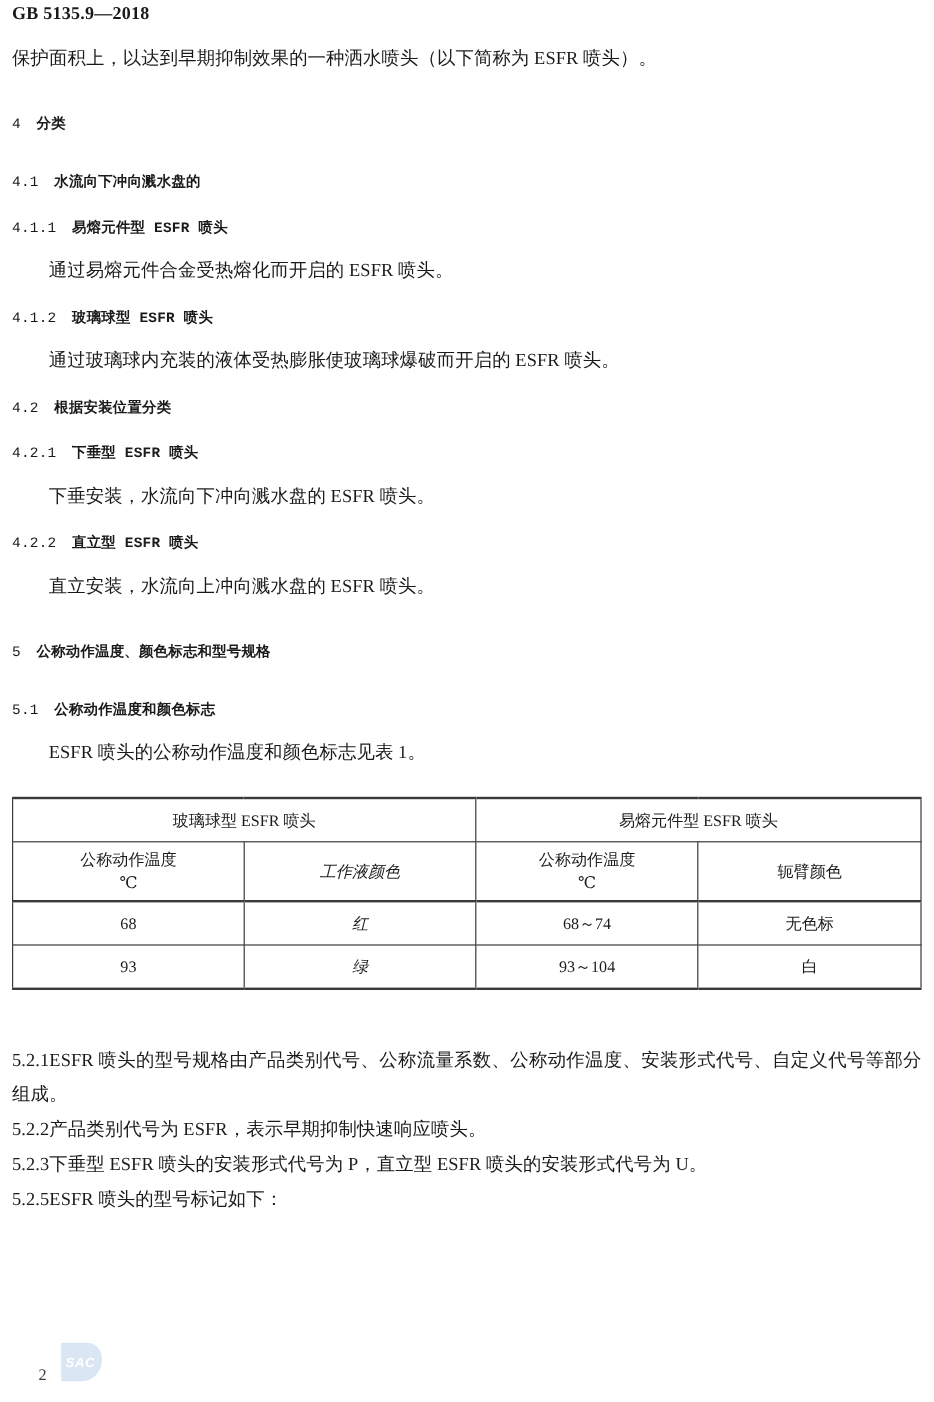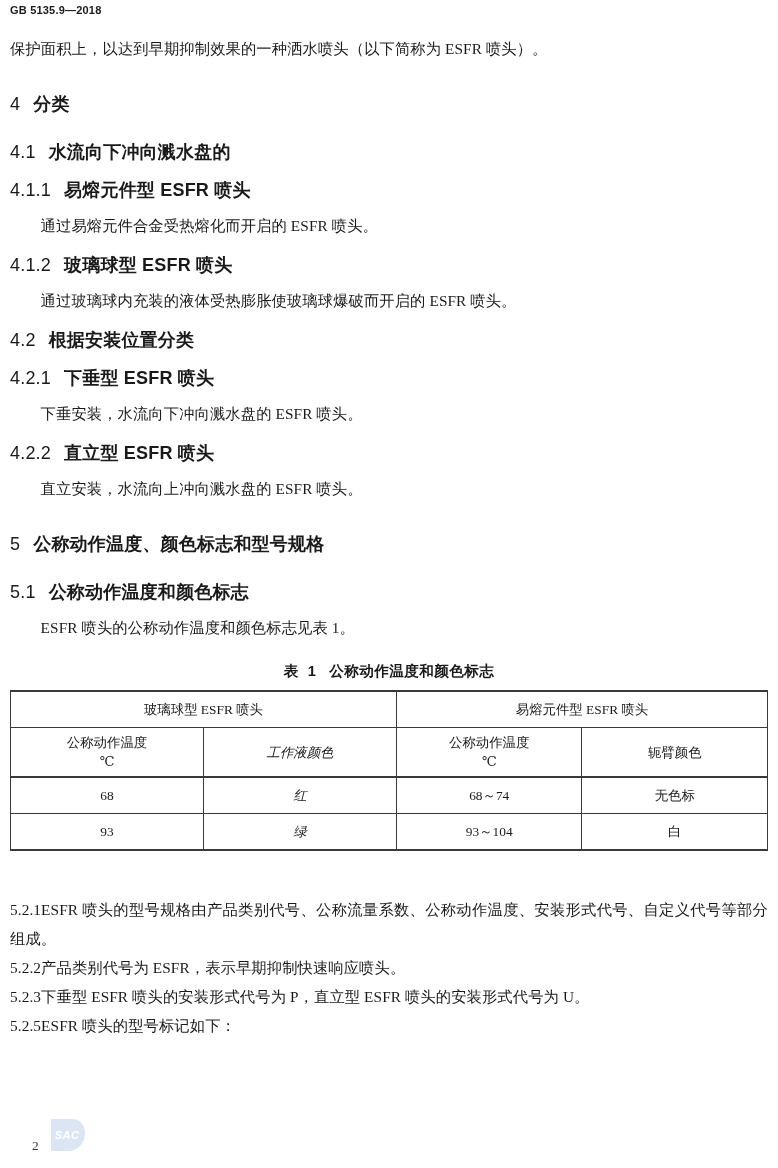--- a/index.html
+++ b/index.html
@@ -20,22 +20,22 @@
     box-sizing: border-box;
   }
 
   
   .running-header {
     position: absolute;
     top: 4px;
     left: 10px;
     right: 6px;
     height: 20px;
-    font-family: Liberation Sans, sans-serif;
-    font-size: 11px;
+    font-family: Liberation Serif, serif;
+    font-size: 15px;
     letter-spacing: 0.2px;
   }
   .running-header .std-no {
     font-weight: bold;
   }
 
   
   .content {
     position: absolute;
     top: 34px;
@@ -53,23 +53,23 @@
     text-justify: inter-ideograph;
     letter-spacing: 0.1px;
   }
   p.indent {
     text-indent: 2em;
   }
 
   
   .heading {
     margin: 0;
-    font-family: Liberation Sans, sans-serif;
+    font-family: Liberation Mono, monospace;
     font-weight: bold;
-    font-size: 18px;
+    font-size: 12px;
     line-height: 26px;
     letter-spacing: 0.2px;
   }
   .heading .num {
     font-weight: normal;
   }
   .heading .gap-lg { display: inline-block; width: 13px; }
 
   
   .sp-16 { height: 16px; }
@@ -227,23 +227,20 @@
     <div class="heading">
       <span class="num">5.1</span><span class="gap-lg"></span><span>公称动作温度和颜色标志</span>
     </div>
 
     <div class="sp-8"></div>
 
     <p class="body indent">ESFR 喷头的公称动作温度和颜色标志见表 1。</p>
 
     <div class="sp-16"></div>
 
-    <div class="table-caption">
-      <span>表</span><span class="cap-gap"></span><span>1</span><span class="cap-gap2"></span><span>公称动作温度和颜色标志</span>
-    </div>
 
     <div class="sp-6"></div>
 
     <table class="spec">
       <tbody>
         <tr class="hdr-row band-top">
           <td class="c1" colspan="2">玻璃球型 ESFR 喷头</td>
           <td class="c3" colspan="2">易熔元件型 ESFR 喷头</td>
         </tr>
         <tr class="sub-row band-mid">

